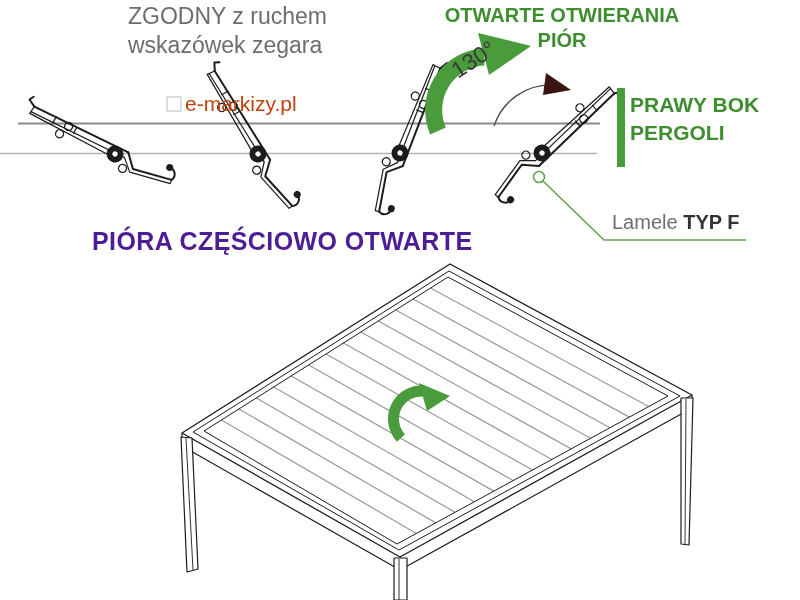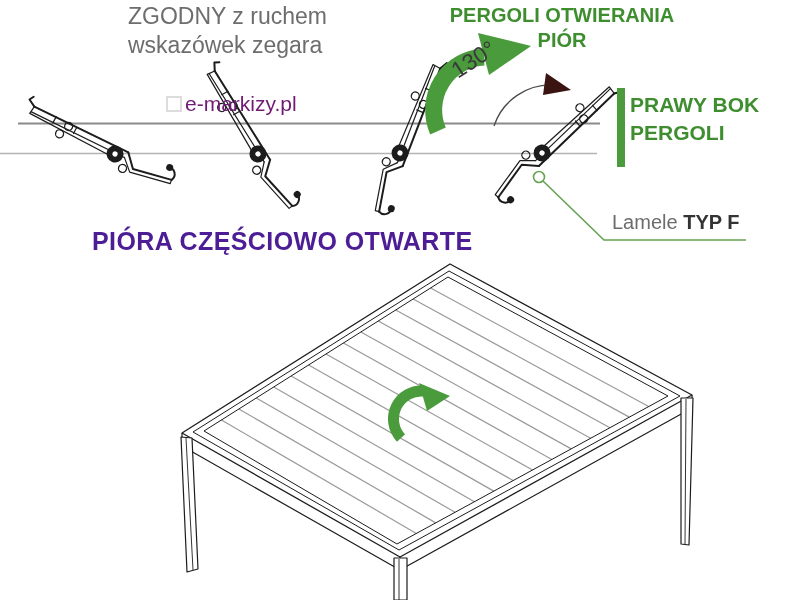--- a/index.html
+++ b/index.html
@@ -12,21 +12,21 @@
   #opening-label{left:428px;top:3px;width:268px;text-align:center;
     font-size:20px;line-height:25px;font-weight:700;color:#3e8e2f;}
   #angle-label{left:461px;top:57px;font-size:23px;color:#3a3a3a;
     transform:rotate(-33deg);transform-origin:left bottom;}
   #right-label{left:630px;top:91px;width:164px;text-align:left;
     font-size:21px;line-height:28px;font-weight:700;color:#3e8e2f;}
   #lamele-label{left:612px;top:211px;font-size:20px;color:#6d6d6d;white-space:nowrap;text-align:center;}
   #lamele-label .type{font-weight:700;color:#333;}
   #caption-label{left:92px;top:227px;font-size:25px;font-weight:700;
     letter-spacing:.4px;color:#4c1d95;white-space:nowrap;}
-  #watermark{left:166px;top:92px;font-size:21px;color:#701a75;
+  #watermark{left:166px;top:92px;font-size:21px;color:#c2410c;
     display:flex;align-items:center;gap:3px;}
   .wm-box{width:12px;height:12px;border:2px solid #dcdcdc;display:inline-block;}
 </style>
 </head>
 <body>
 
 <div id="stage">
 
   <svg id="artwork" width="800" height="600" viewBox="0 0 800 600">
     <defs>
@@ -122,21 +122,21 @@
     <span class="wm-box"></span>
     <span>e-markizy.pl</span>
   </div>
 
   <div class="label" id="clockwise-label">
     <div>ZGODNY z ruchem</div>
     <div>wskazówek zegara</div>
   </div>
 
   <div class="label" id="opening-label" style="color: rgb(62, 142, 47);">
-    <div>PERGOLI OTWIERANIA</div>
+    <div>OTWARTE OTWIERANIA</div>
     <div>PIÓR</div>
   </div>
 
   <div class="label" id="angle-label">130°</div>
 
   <div class="label" id="right-label" style="color: rgb(62, 142, 47);">
     <div>PRAWY BOK</div>
     <div>PERGOLI</div>
   </div>
 

